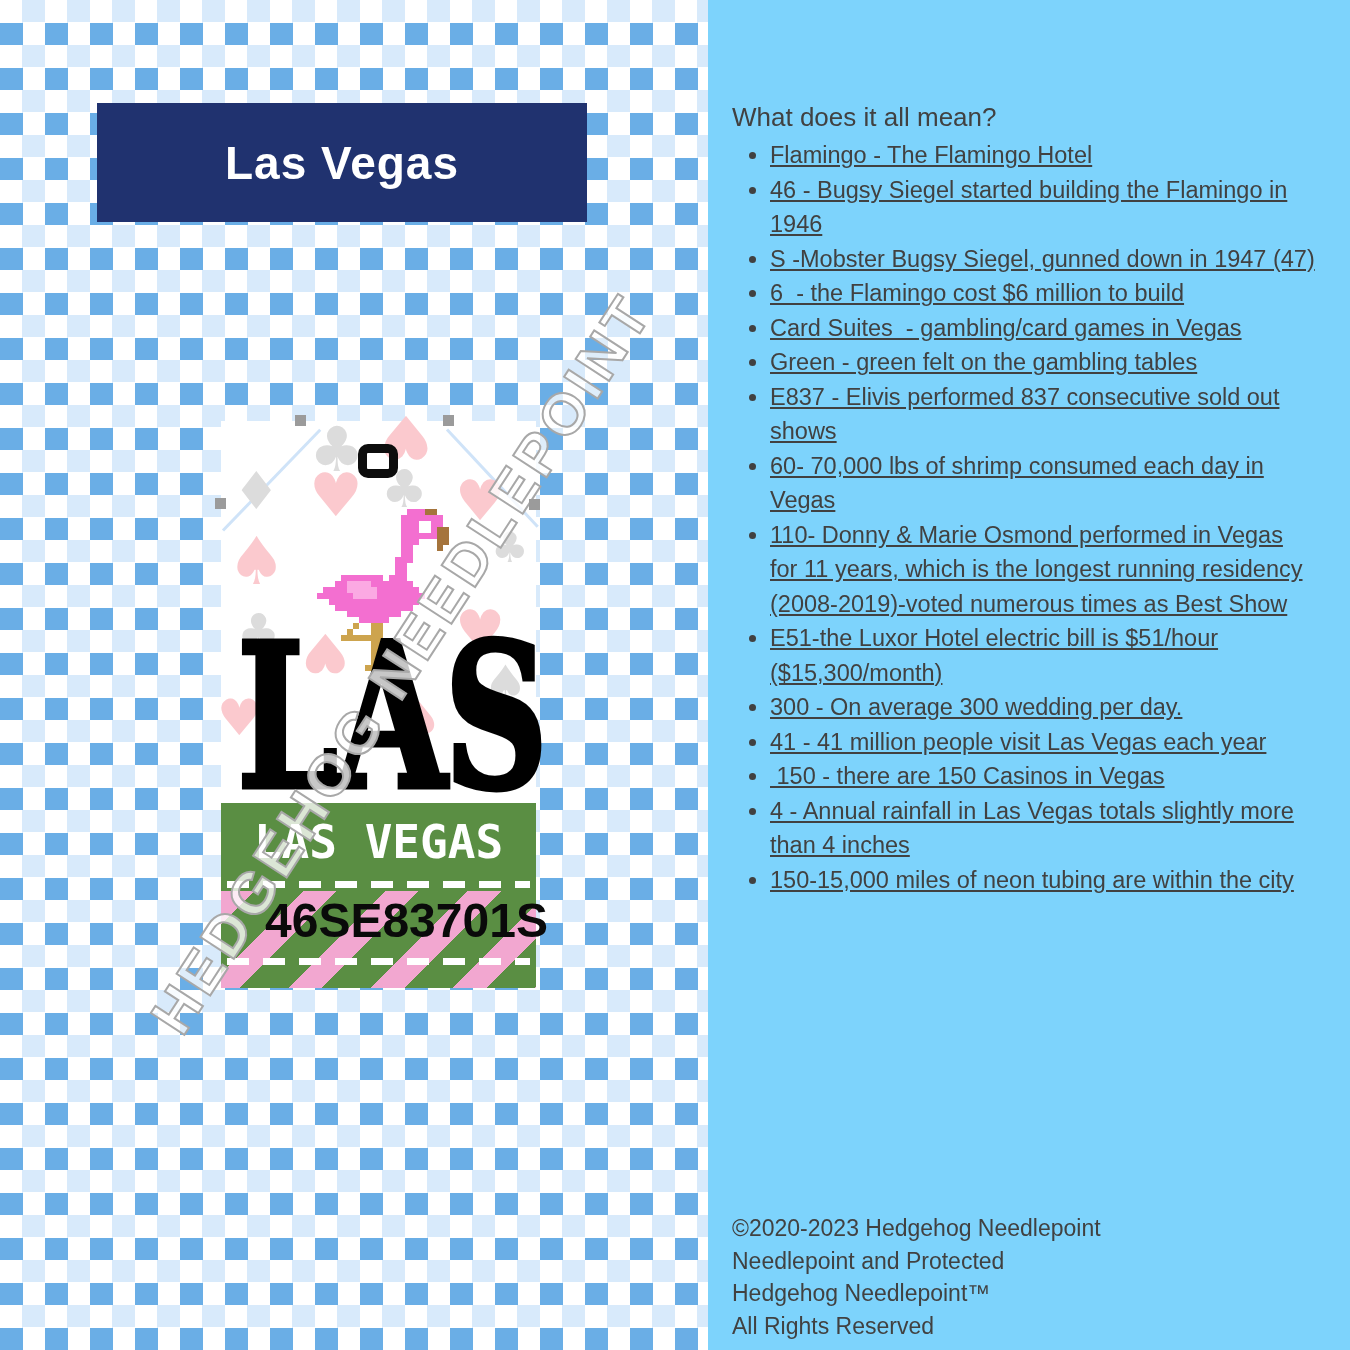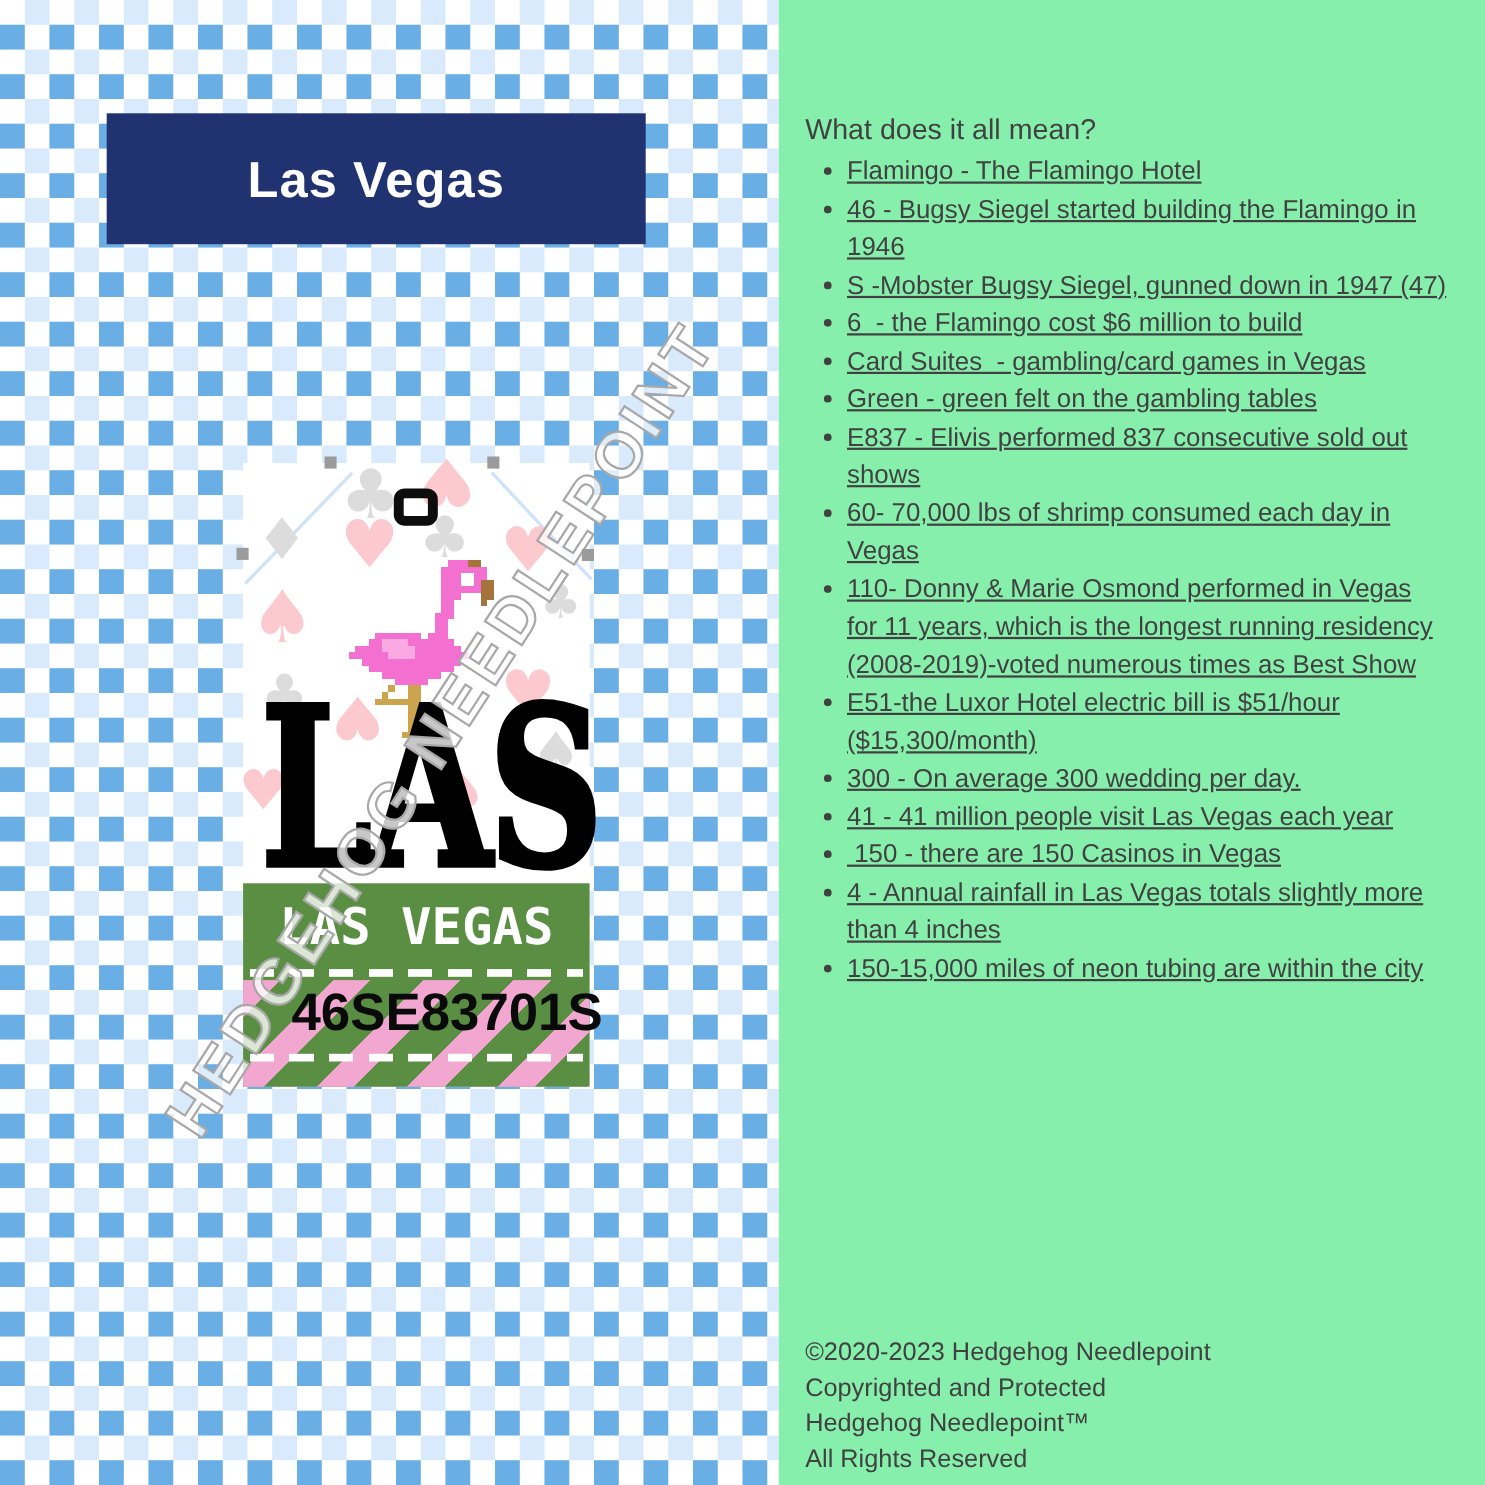--- a/index.html
+++ b/index.html
@@ -48,21 +48,21 @@
 
   .handle{position:absolute;width:11px;height:11px;background:#9b9b9b;z-index:7;}
 
   .watermark{position:absolute;left:-12px;top:671px;width:780px;height:58px;z-index:6;
     text-align:center;white-space:nowrap;pointer-events:none;
     font-weight:bold;font-size:58px;line-height:58px;letter-spacing:5px;
     color:rgba(255,255,255,.78);-webkit-text-stroke:2px #a8a8a8;
     transform:rotate(-57deg);}
 
   
-  .right-panel{position:absolute;left:708px;top:0;width:642px;height:1350px;background:#86efac;}
+  .right-panel{position:absolute;left:708px;top:0;width:642px;height:1350px;background:#7dd3fc;}
   .qa-heading{position:absolute;left:24px;top:102px;font-size:26px;color:#414141;}
   .qa-list{position:absolute;left:24px;top:138px;margin:0;padding:0 0 0 38px;width:545px;}
   .qa-list li{font-size:23.5px;line-height:34.5px;color:#414141;text-decoration:underline;}
   .copyright{position:absolute;left:24px;top:1212px;font-size:23px;line-height:32.5px;color:#414141;}
 </style>
 </head>
 <body>
 
 <div class="left-panel">
 
@@ -303,17 +303,17 @@
       <li>110- Donny &amp; Marie Osmond performed in Vegas for 11 years, which is the longest running residency (2008-2019)-voted numerous times as Best Show</li>
       <li>E51-the Luxor Hotel electric bill is $51/hour ($15,300/month)</li>
       <li>300 - On average 300 wedding per day.</li>
       <li>41 - 41 million people visit Las Vegas each year</li>
       <li>&nbsp;150 - there are 150 Casinos in Vegas</li>
       <li>4 - Annual rainfall in Las Vegas totals slightly more than 4 inches</li>
       <li>150-15,000 miles of neon tubing are within the city</li>
     </ul>
   <div class="copyright" id="copyright">
       <div>©2020-2023 Hedgehog Needlepoint</div>
-      <div>Copyrighted and Protected</div>
+      <div>Needlepoint and Protected</div>
       <div>Hedgehog Needlepoint™</div>
       <div>All Rights Reserved</div>
     </div>
 </div>
 
 </body></html>

